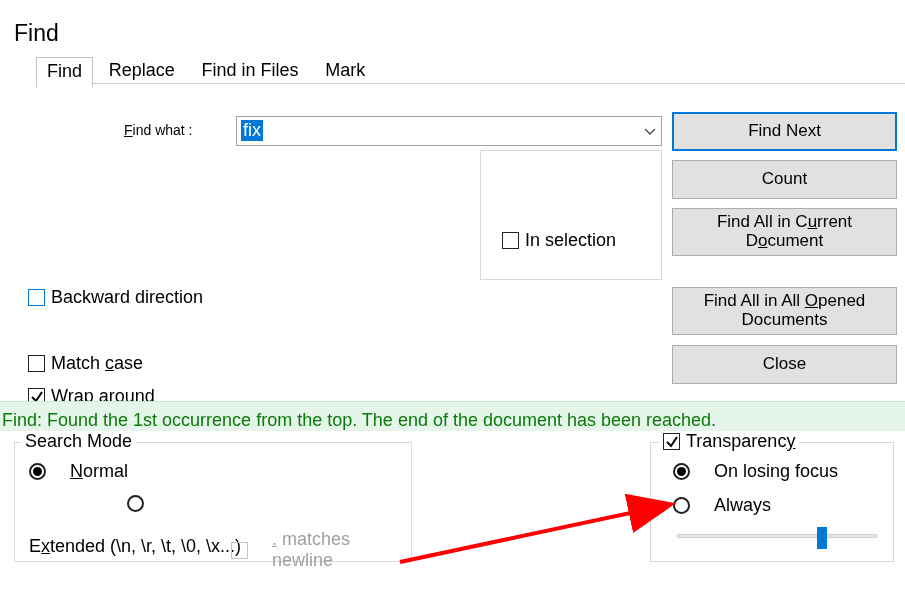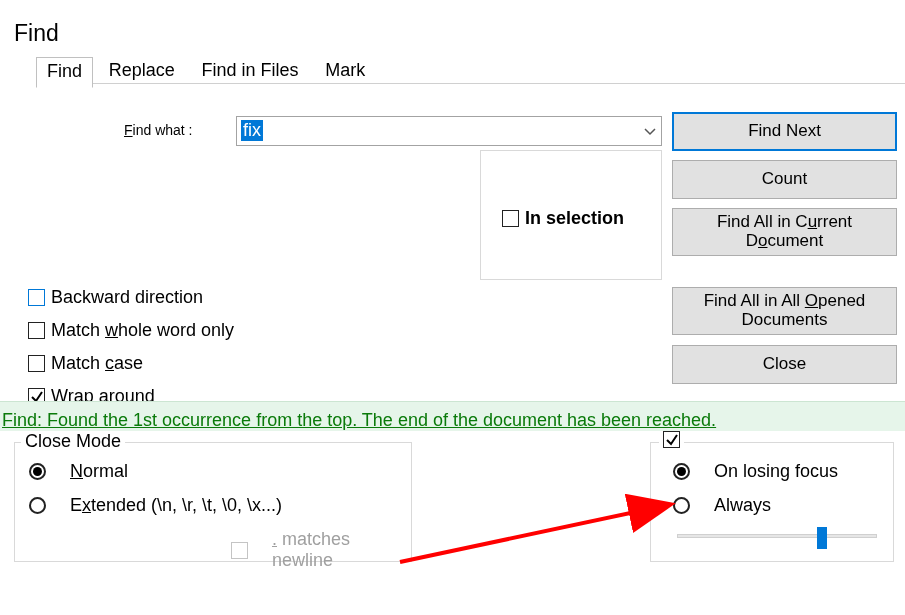--- a/index.html
+++ b/index.html
@@ -61,21 +61,21 @@
   }
   .combo .chev {
     position: absolute; right: 4px; top: 7px;
   }
   .inselection-box {
     position: absolute; left: 480px; top: 150px;
     width: 182px; height: 130px;
     border: 1px solid #d9d9d9;
   }
   .inselection-chk {
-    position: absolute; left: 502px; top: 208px; font-weight: bold;
+    position: absolute; left: 502px; top: 230px;
   }
 
   
   .opt { position: absolute; display: flex; align-items: center; gap: 6px; font-size: 18px; }
   .cb {
     width: 17px; height: 17px; border: 1px solid #222;
     display: inline-flex; align-items: center; justify-content: center;
     flex: 0 0 17px;
   }
   .cb.blue { border-color: #0078d7; }
@@ -136,21 +136,20 @@
   
   .status {
     position: absolute; left: 0; bottom: 0; right: 0;
     height: 30px;
     background: #e6f5ea;
     border-top: 1px solid #cce5d2;
     color: #0a7a0a;
     font-size: 18px;
     padding: 8px 2px;
     white-space: nowrap;
-    text-decoration: underline;
   }
 
   
   .arrow-svg {
     position: absolute; left: 0; top: 0; width: 905px; height: 615px;
     pointer-events: none;
   }
 
   
   .u { text-decoration: underline; }
@@ -196,63 +195,60 @@
   <div class="btn twoline" style="left:672px; top:287px;">
     <span>Find All in All <span class="u">O</span>pened</span>
     <span>Documents</span>
   </div>
   <div class="btn" style="left:672px; top:345px;">Close</div>
 
   <div class="opt" style="left:28px; top:287px;">
     <span class="cb blue"></span>
     <span>Backward direction</span>
   </div>
-  <div class="opt" style="left:28px; top:320px;">
-    <span class="cb"></span>
-    <span>Match <span class="u">w</span>hole word only</span>
-  </div>
   <div class="opt" style="left:28px; top:353px;">
     <span class="cb"></span>
     <span>Match <span class="u">c</span>ase</span>
   </div>
   <div class="opt" style="left:28px; top:386px;">
     <span class="cb checked">
       <svg class="tick" width="14" height="14" viewBox="0 0 14 14">
           <polyline points="2,7 6,11 12,2" fill="none" stroke="#000" stroke-width="2"></polyline>
         </svg>
     </span>
     <span>Wra<span class="u">p</span> around</span>
   </div>
 
   <div class="group" style="left:14px; top:442px; width:398px; height:120px;">
-    <span class="legend">Close Mode</span>
+    <span class="legend">Search Mode</span>
 
     <div class="radio-row" style="left:14px; top:18px;">
       <span class="radio checked">
           <span class="dot"></span>
         </span>
       <span><span class="u">N</span>ormal</span>
     </div>
-    <div class="radio-row" style="left:14px; top:52px;">
+    <div class="radio-row" style="left:14px; top:52px;flex-direction:column;">
       <span class="radio"></span>
       <span>E<span class="u">x</span>tended (\n, \r, \t, \0, \x...)</span>
     </div>
     <div class="radio-row" style="left:216px; top:86px;">
       <span class="cb disabled"></span>
       <span class="disabled-text"><span class="u">.</span> matches newline</span>
     </div>
   </div>
 
   <div class="group" style="left:650px; top:442px; width:244px; height:120px;">
     <div class="opt trans-chk" style="left:8px; top:-12px; background:#fff; padding:0 4px;">
       <span class="cb checked">
         <svg class="tick" width="14" height="14" viewBox="0 0 14 14">
             <polyline points="2,7 6,11 12,2" fill="none" stroke="#000" stroke-width="2"></polyline>
           </svg>
       </span>
+      <span>Transparenc<span class="u">y</span></span>
     </div>
     <div class="radio-row" style="left:22px; top:18px;">
       <span class="radio checked">
           <span class="dot"></span>
         </span>
       <span>On losing focus</span>
     </div>
     <div class="radio-row" style="left:22px; top:52px;">
       <span class="radio"></span>
       <span>Always</span>

